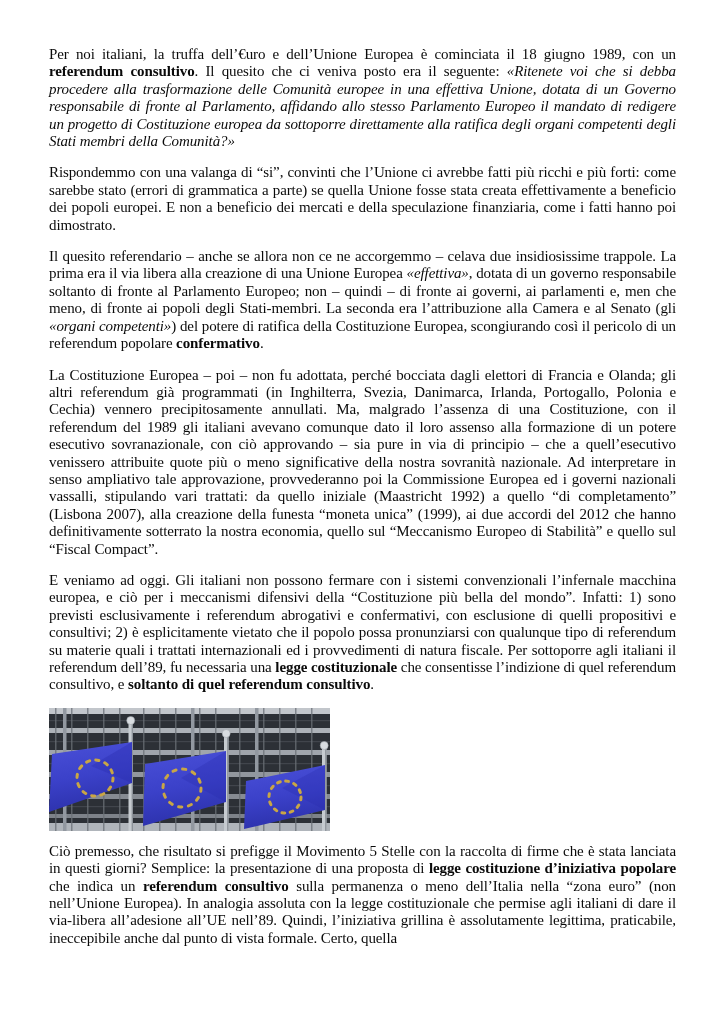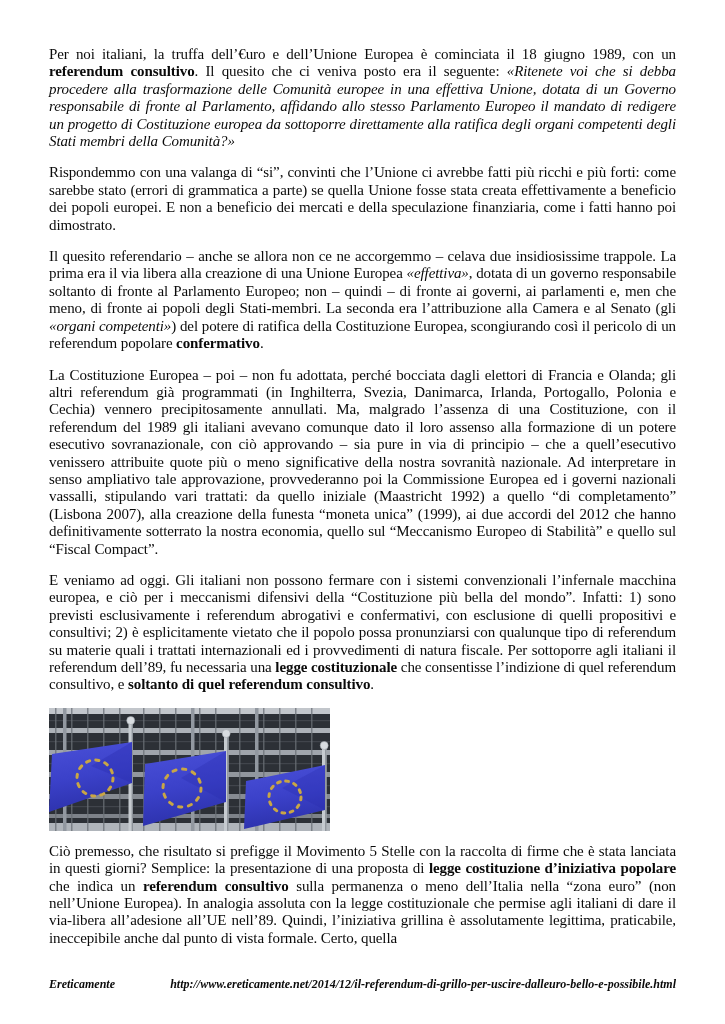--- a/index.html
+++ b/index.html
@@ -134,17 +134,13 @@
           <path d="M276,57 L197,73 L195,121 L276,102 Z" fill="url(#flagGrad)"></path>
           <path d="M276,57 L233,80 L276,102 Z" fill="#272cab" opacity="0.3"></path>
           <circle cx="236" cy="89" r="16" fill="none" stroke="#c9a645" stroke-width="3" stroke-linecap="round" stroke-dasharray="2.9,5.5"></circle>
         </g>
       </svg>
     </figure>
 
     <p class="para"><span>Ciò premesso, che risultato si prefigge il Movimento 5 Stelle con la raccolta di firme che è stata lanciata in questi giorni? Semplice: la presentazione di una proposta di </span><span class="b">legge costituzione d’iniziativa popolare</span><span> che indìca un </span><span class="b">referendum consultivo</span><span> sulla permanenza o meno dell’Italia nella “zona euro” (non nell’Unione Europea). In analogia assoluta con la legge costituzionale che permise agli italiani di dare il via-libera all’adesione all’UE nell’89. Quindi, l’iniziativa grillina è assolutamente legittima, praticabile, ineccepibile anche dal punto di vista formale. Certo, quella</span></p>
   </div>
 
-  <footer class="page-footer">
-    <span>Ereticamente</span>
-    <span>http://www.ereticamente.net/2014/12/il-referendum-di-grillo-per-uscire-dalleuro-bello-e-possibile.html</span>
-  </footer>
 </div>
 
 </body></html>

